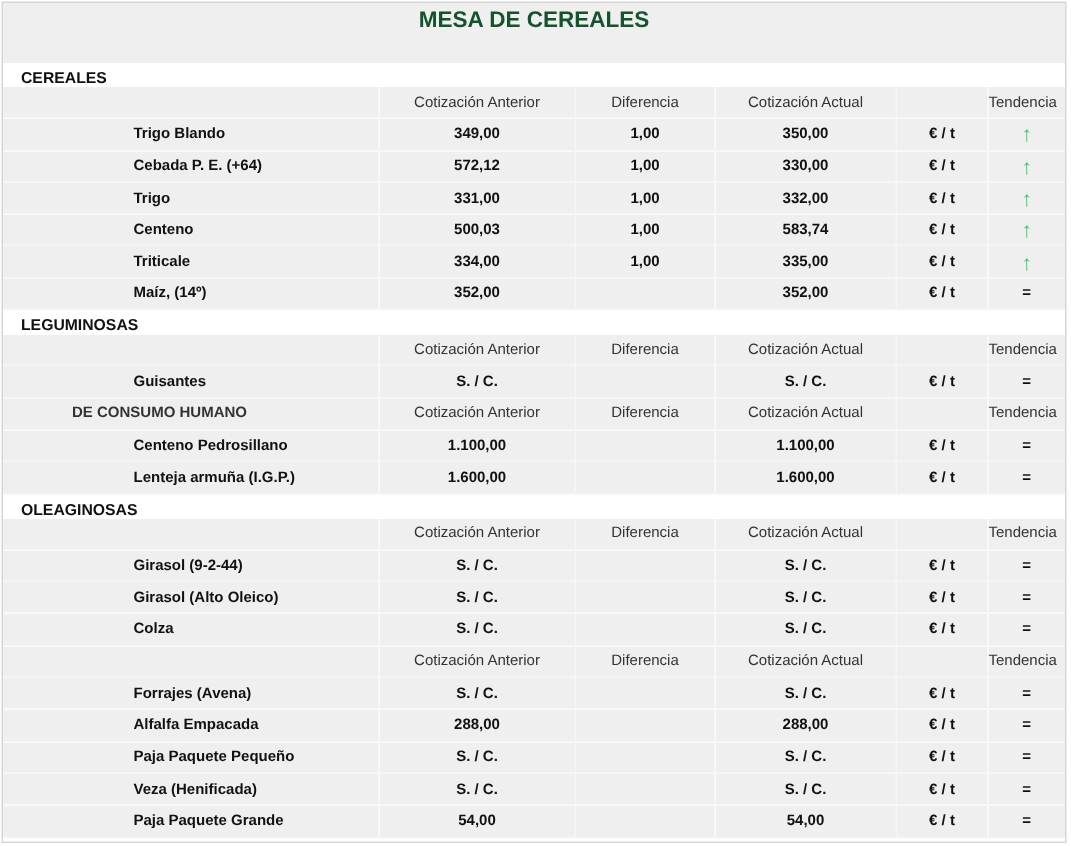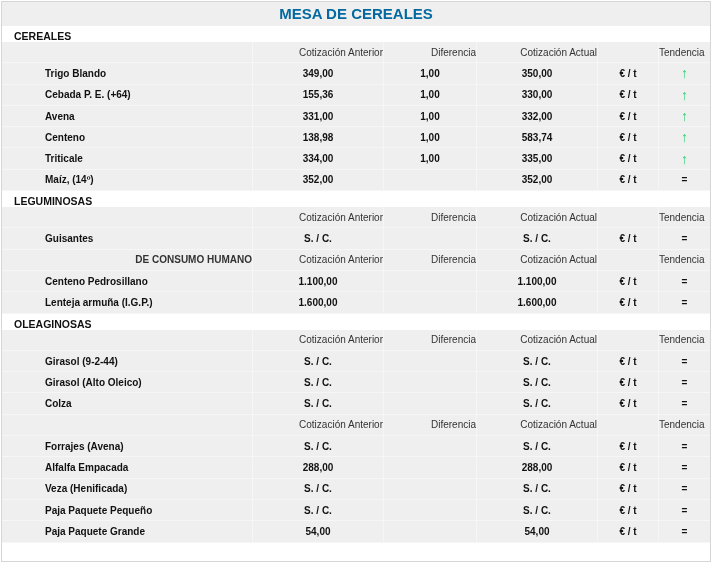--- a/index.html
+++ b/index.html
@@ -2,44 +2,44 @@
 <html><head>
 <meta charset="utf-8">
 <style>
   html, body { margin: 0; padding: 0; background: #ffffff; }
   body { width: 714px; height: 564px; overflow: hidden; font-family: "Liberation Sans", sans-serif; color: #111; }
   .frame {
     position: absolute; left: 1px; top: 1px; width: 710px; height: 561px;
     border: 1px solid #d6d6d6; box-sizing: border-box; background: #ffffff;
   }
   .title {
-    height: 24px; background: #efefef; text-align: center;
-    font-weight: bold; font-size: 15px; line-height: 24px; color: #0369a1;
+    height: 40px; background: #efefef; text-align: center;
+    font-weight: bold; font-size: 15px; line-height: 24px; color: #14532d;
   }
   .section {
     height: 16px; line-height: 20px; background: #ffffff;
     font-weight: bold; font-size: 10.5px; padding-left: 12px; color: #111;
   }
   table { border-collapse: collapse; width: 100%; table-layout: fixed; }
   td {
     height: 20.3px; padding: 0; font-size: 10px; vertical-align: middle;
     background: #efefef; border-right: 1px solid #f6f6f6; border-bottom: 1px solid #f6f6f6;
     white-space: nowrap; overflow: hidden;
   }
   td:last-child { border-right: none; }
   .c-name { width: 250px; }
   .c-prev { width: 130px; text-align: center; }
   .c-diff { width: 92px; text-align: center; }
   .c-cur  { width: 120px; text-align: center; margin-top: 24px; }
   .c-unit { width: 60px; text-align: center; }
   .c-trend{ text-align: center; }
-  .hdr td { color: #333; font-weight: normal; text-align: right; }
+  .hdr td { color: #333; font-weight: normal; }
   .hdr .c-trend { text-align: right; padding-right: 6px; }
   .row td { font-weight: bold; }
-  .row .c-name { padding-left: 43px; box-sizing: border-box; }
+  .row .c-name { padding-left: 87px; box-sizing: border-box; }
   .subhdr .c-name { padding-left: 46px; box-sizing: border-box; font-weight: bold; margin-top: 47px; }
   .arrow-up { color: #2ecc71; font-weight: normal; font-size: 14px; }
   .eq { font-weight: bold; }
 </style>
 </head>
 <body>
 
 <div class="frame">
   <div class="title">MESA DE CEREALES</div>
 
@@ -57,37 +57,37 @@
     <tr class="row">
       <td class="c-name">Trigo Blando</td>
       <td class="c-prev">349,00</td>
       <td class="c-diff">1,00</td>
       <td class="c-cur">350,00</td>
       <td class="c-unit">€ / t</td>
       <td class="c-trend"><span class="arrow-up">↑</span></td>
     </tr>
     <tr class="row">
       <td class="c-name">Cebada P. E. (+64)</td>
-      <td class="c-prev">155,36</td>
+      <td class="c-prev">572,12</td>
       <td class="c-diff">1,00</td>
       <td class="c-cur">330,00</td>
       <td class="c-unit">€ / t</td>
       <td class="c-trend"><span class="arrow-up">↑</span></td>
     </tr>
     <tr class="row">
-      <td class="c-name">Avena</td>
+      <td class="c-name">Trigo</td>
       <td class="c-prev">331,00</td>
       <td class="c-diff">1,00</td>
       <td class="c-cur">332,00</td>
       <td class="c-unit">€ / t</td>
       <td class="c-trend"><span class="arrow-up">↑</span></td>
     </tr>
     <tr class="row">
       <td class="c-name">Centeno</td>
-      <td class="c-prev">138,98</td>
+      <td class="c-prev">500,03</td>
       <td class="c-diff">1,00</td>
       <td class="c-cur">583,74</td>
       <td class="c-unit">€ / t</td>
       <td class="c-trend"><span class="arrow-up">↑</span></td>
     </tr>
     <tr class="row">
       <td class="c-name">Triticale</td>
       <td class="c-prev">334,00</td>
       <td class="c-diff">1,00</td>
       <td class="c-cur">335,00</td>
@@ -209,29 +209,29 @@
     </tr>
     <tr class="row">
       <td class="c-name">Alfalfa Empacada</td>
       <td class="c-prev">288,00</td>
       <td class="c-diff"></td>
       <td class="c-cur">288,00</td>
       <td class="c-unit">€ / t</td>
       <td class="c-trend eq">=</td>
     </tr>
     <tr class="row">
+      <td class="c-name">Paja Paquete Pequeño</td>
+      <td class="c-prev">S. / C.</td>
+      <td class="c-diff"></td>
+      <td class="c-cur">S. / C.</td>
+      <td class="c-unit">€ / t</td>
+      <td class="c-trend eq">=</td>
+    </tr>
+    <tr class="row">
       <td class="c-name">Veza (Henificada)</td>
-      <td class="c-prev">S. / C.</td>
-      <td class="c-diff"></td>
-      <td class="c-cur">S. / C.</td>
-      <td class="c-unit">€ / t</td>
-      <td class="c-trend eq">=</td>
-    </tr>
-    <tr class="row">
-      <td class="c-name">Paja Paquete Pequeño</td>
       <td class="c-prev">S. / C.</td>
       <td class="c-diff"></td>
       <td class="c-cur">S. / C.</td>
       <td class="c-unit">€ / t</td>
       <td class="c-trend eq">=</td>
     </tr>
     <tr class="row">
       <td class="c-name">Paja Paquete Grande</td>
       <td class="c-prev">54,00</td>
       <td class="c-diff"></td>

